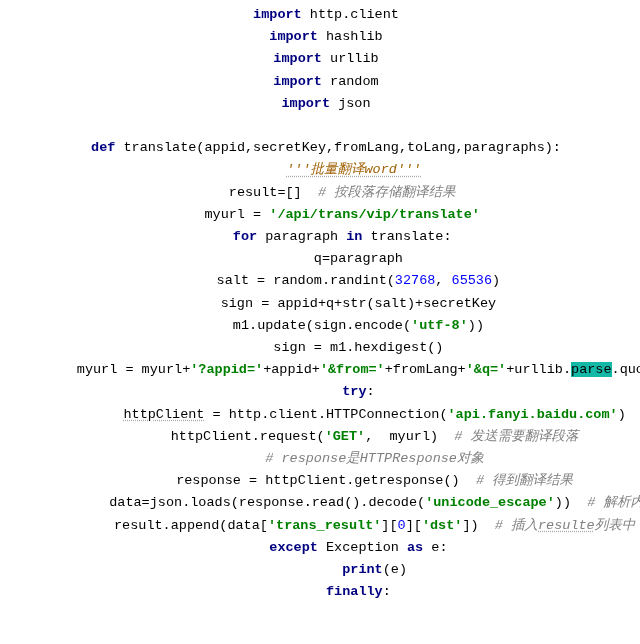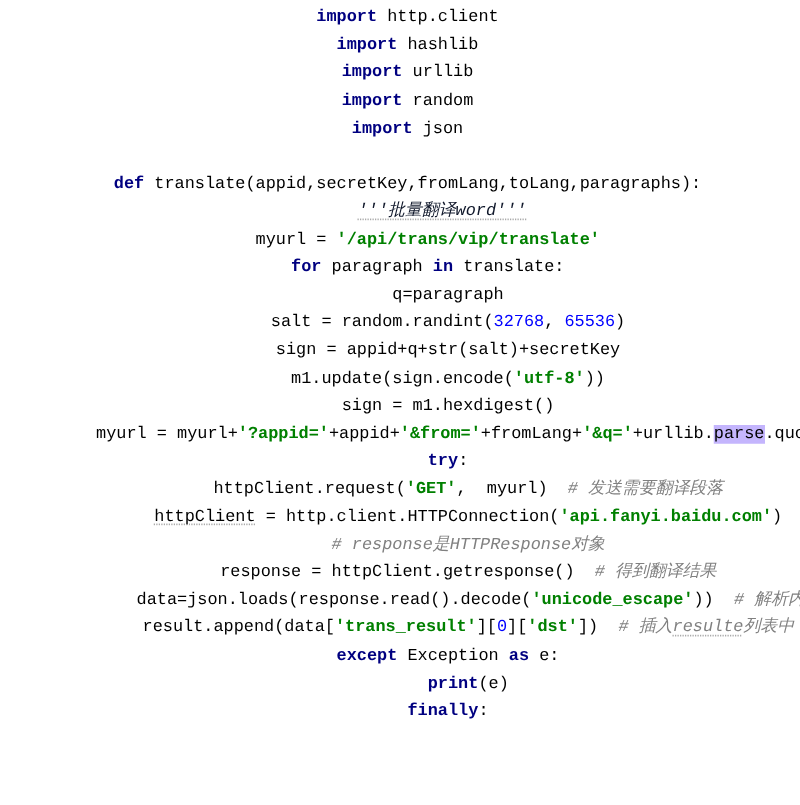--- a/index.html
+++ b/index.html
@@ -18,49 +18,50 @@
     padding: 4px 0 0 12px;
   }
   .line {
     white-space: pre;
     text-align: center;
   }
   .kw  { color: #000080; font-weight: bold; }
   .str { color: #008000; font-weight: bold; }
   .num { color: #0000ff; }
   .cmt { color: #808080; font-style: italic; }
-  .doc { color: #0f172a; font-style: italic; text-decoration: underline dotted #aaa; text-underline-offset: 2px; margin-left: 23px;}
+  .doc { color: #a16207; font-style: italic; text-decoration: underline dotted #aaa; text-underline-offset: 2px; margin-left: 23px;}
   .self{ color: #000; }
   .idu { text-decoration: underline dotted #aaa; text-underline-offset: 2px; }
-  .hl  { background: #c4b5fd; }
+  .hl  { background: #14b8a6; }
 </style>
 </head>
 <body>
 
 <div class="editor">
 
 <div class="line"><span class="kw">import</span><span> http.client</span></div>
 <div class="line"><span class="kw">import</span><span> hashlib</span></div>
 <div class="line"><span class="kw">import</span><span> urllib</span></div>
 <div class="line"><span class="kw">import</span><span> random</span></div>
 <div class="line"><span class="kw">import</span><span> json</span></div>
 <div class="line">&nbsp;</div>
 <div class="line"><span class="kw">def</span><span> translate(appid,secretKey,fromLang,toLang,paragraphs):</span></div>
 <div class="line">    <span class="doc">'''批量翻译word'''</span></div>
+<div class="line">    <span>result=[]  </span><span class="cmt"># 按段落存储翻译结果</span></div>
 <div class="line">    <span>myurl = </span><span class="str">'/api/trans/vip/translate'</span></div>
 <div class="line">    <span class="kw">for</span><span> paragraph </span><span class="kw">in</span><span> translate:</span></div>
 <div class="line">        <span>q=paragraph</span></div>
 <div class="line">        <span>salt = random.randint(</span><span class="num">32768</span><span>, </span><span class="num">65536</span><span>)</span></div>
 <div class="line">        <span>sign = appid+q+</span><span class="self">str</span><span>(salt)+secretKey</span></div>
 <div class="line">        <span>m1.update(sign.encode(</span><span class="str">'utf-8'</span><span>))</span></div>
 <div class="line">        <span>sign = m1.hexdigest()</span></div>
 <div class="line">        <span>myurl = myurl+</span><span class="str">'?appid='</span><span>+appid+</span><span class="str">'&amp;from='</span><span>+fromLang+</span><span class="str">'&amp;q='</span><span>+urllib.</span><span class="hl">parse</span><span>.quote(q)\</span></div>
 <div class="line">        <span class="kw">try</span><span>:</span></div>
+<div class="line">            <span class="idu">httpClient</span><span> = http.client.HTTPConnection(</span><span class="str">'api.fanyi.baidu.com'</span><span>)</span></div>
 <div class="line">            <span>httpClient.request(</span><span class="str">'GET'</span><span>,  myurl)  </span><span class="cmt"># 发送需要翻译段落</span></div>
-<div class="line">            <span class="idu">httpClient</span><span> = http.client.HTTPConnection(</span><span class="str">'api.fanyi.baidu.com'</span><span>)</span></div>
 <div class="line">            <span class="cmt"># response是HTTPResponse对象</span></div>
 <div class="line">            <span>response = httpClient.getresponse()  </span><span class="cmt"># 得到翻译结果</span></div>
 <div class="line">            <span>data=json.loads(response.read().decode(</span><span class="str">'unicode_escape'</span><span>))  </span><span class="cmt"># 解析内容</span></div>
 <div class="line">            <span>result.append(data[</span><span class="str">'trans_result'</span><span>][</span><span class="num">0</span><span>][</span><span class="str">'dst'</span><span>])  </span><span class="cmt"># 插入</span><span class="cmt idu">resulte</span><span class="cmt">列表中</span></div>
 <div class="line">        <span class="kw">except</span><span> Exception </span><span class="kw">as</span><span> e:</span></div>
 <div class="line">            <span class="kw">print</span><span>(e)</span></div>
 <div class="line">        <span class="kw">finally</span><span>:</span></div>
 
 </div>
 

